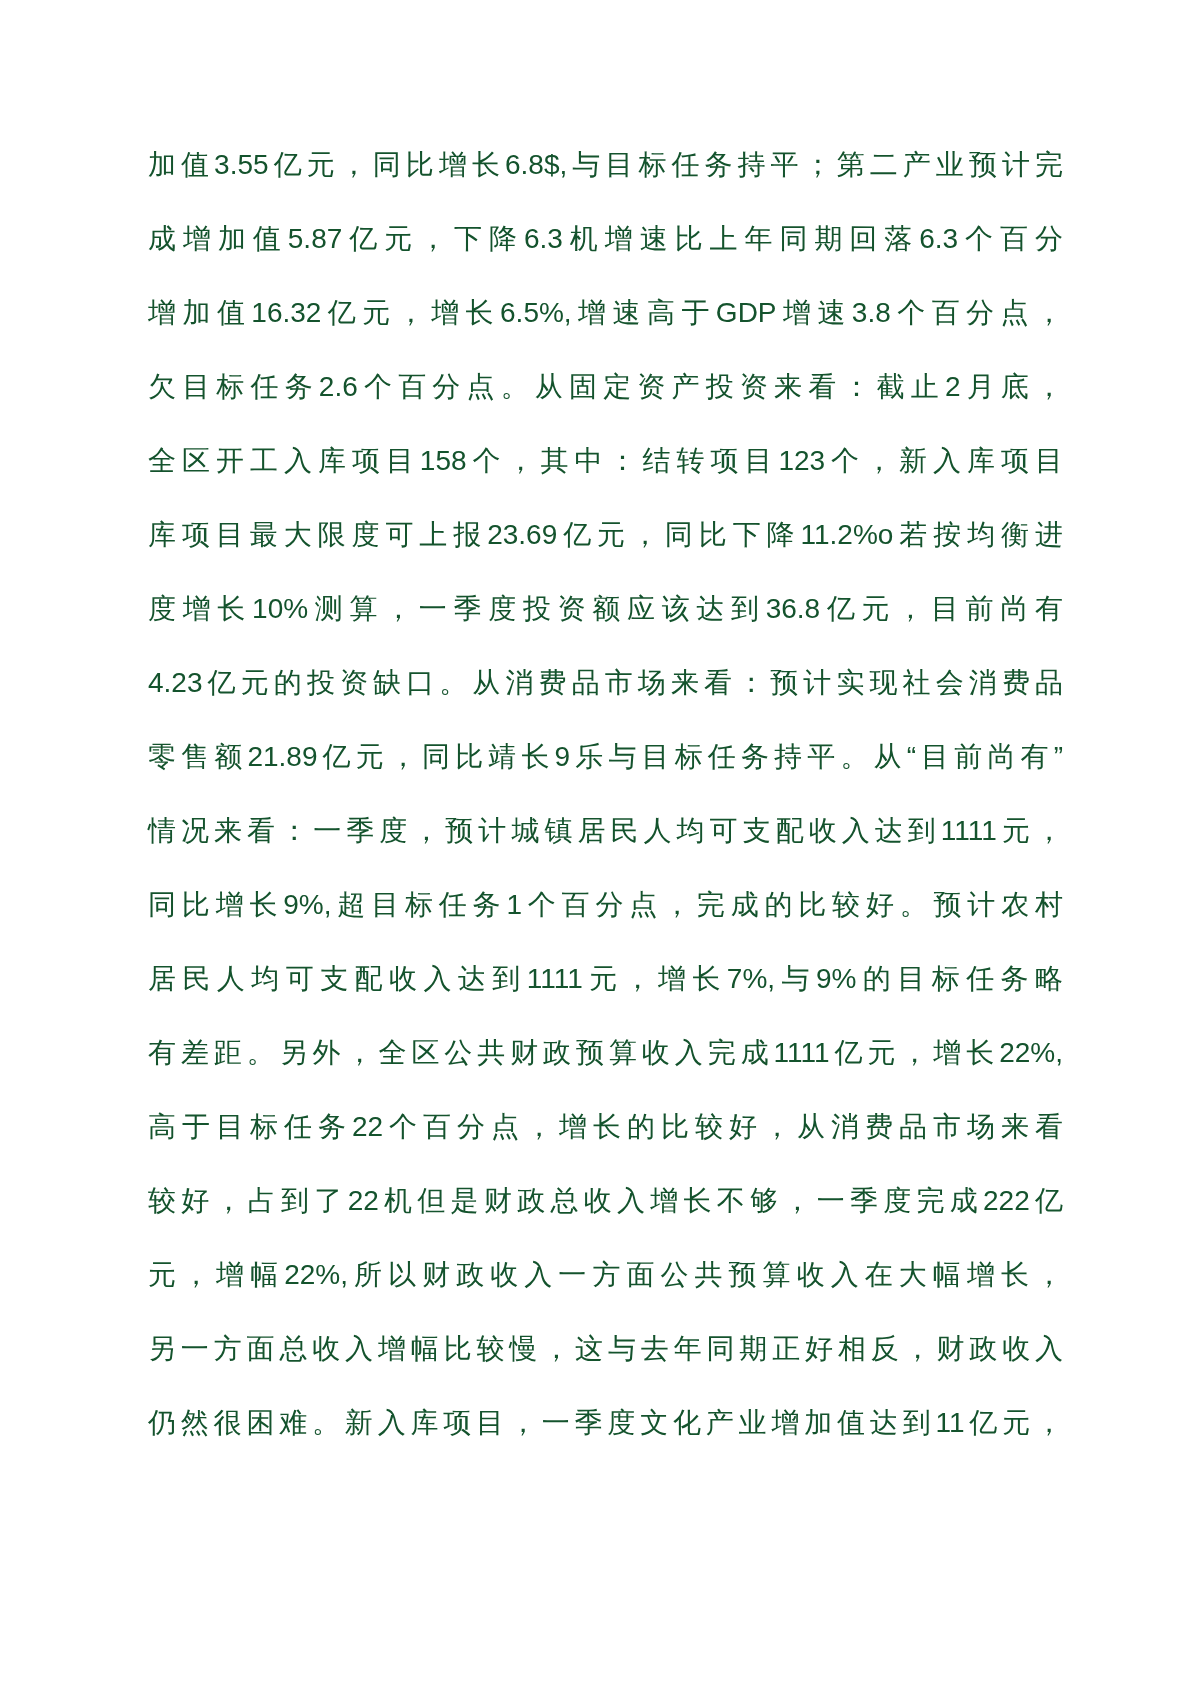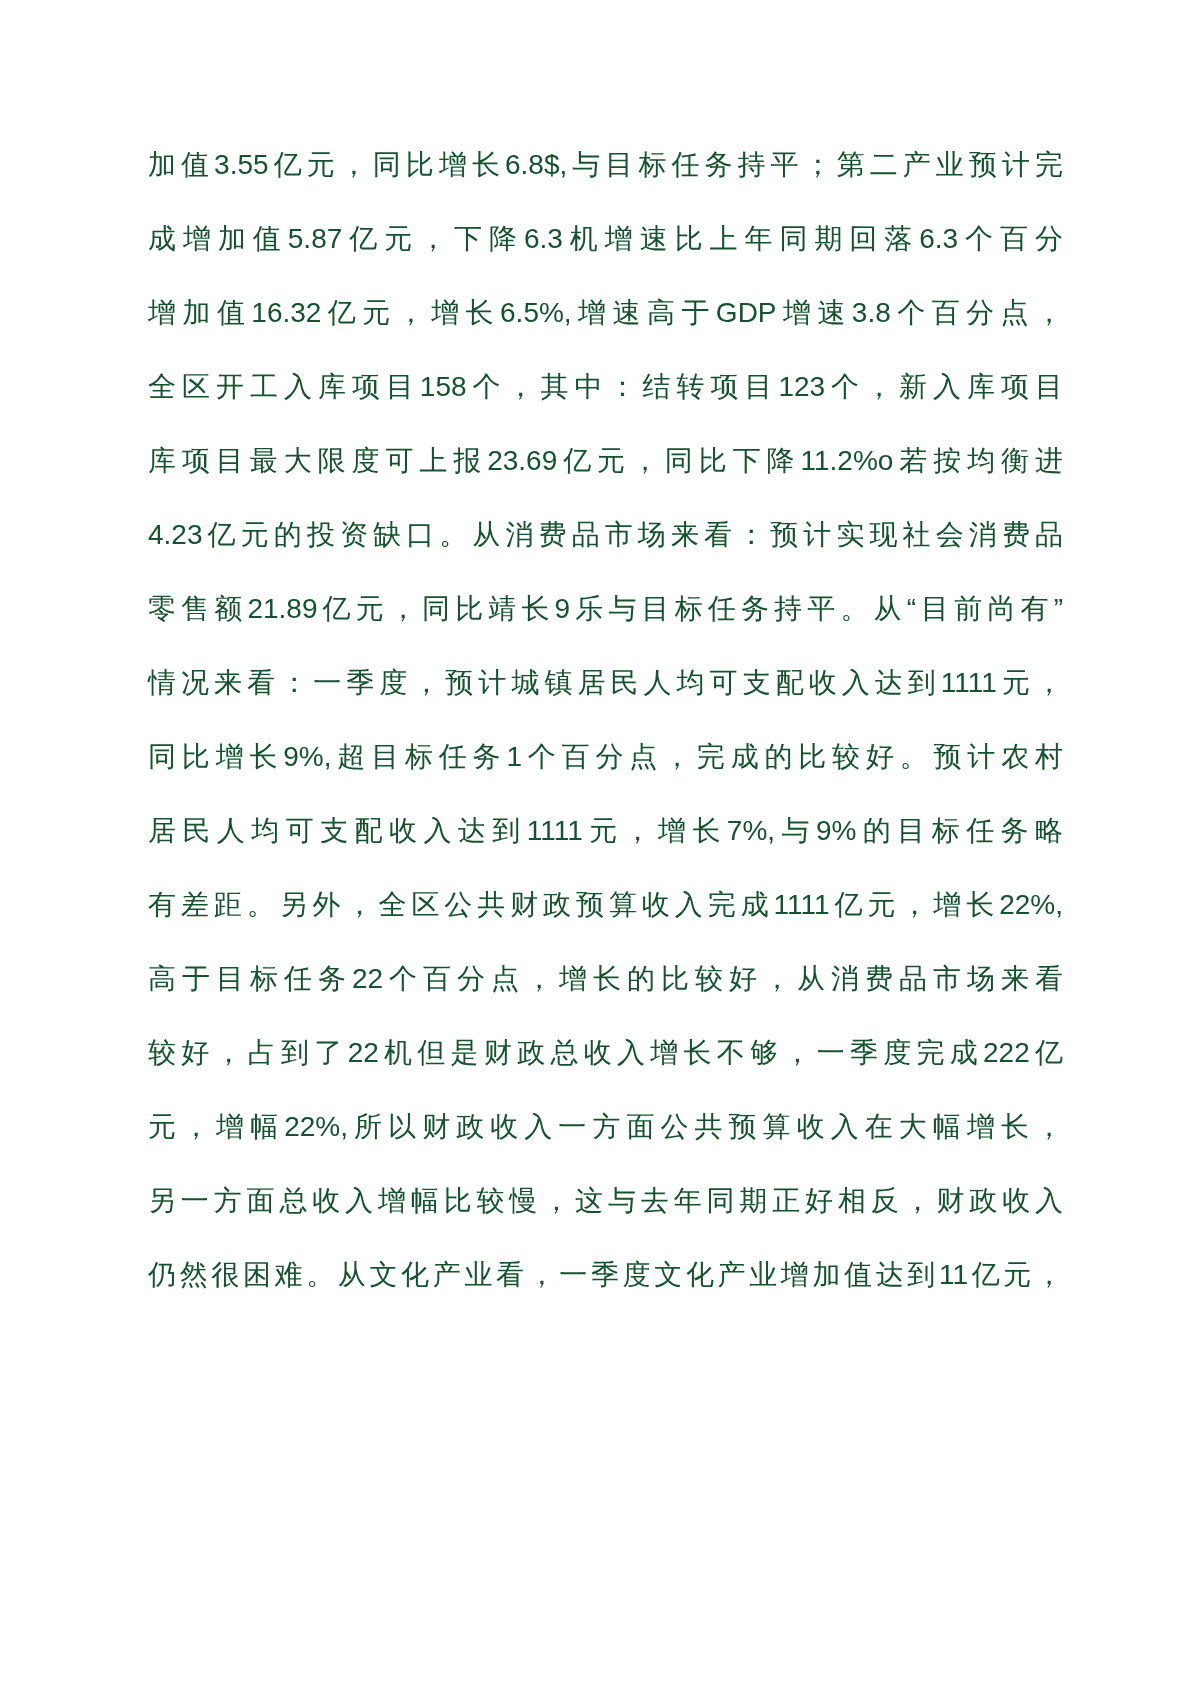--- a/index.html
+++ b/index.html
@@ -34,27 +34,29 @@
   }
 </style>
 </head>
 <body>
 
 <div class="page">
   <div class="text-block">
     <div class="line">加值3.55亿元，同比增长6.8$,与目标任务持平；第二产业预计完</div>
     <div class="line">成增加值5.87亿元，下降6.3机增速比上年同期回落6.3个百分</div>
     <div class="line">增加值16.32亿元，增长6.5%,增速高于GDP增速3.8个百分点，</div>
+    <div class="line">欠目标任务2.6个百分点。从固定资产投资来看：截止2月底，</div>
     <div class="line">全区开工入库项目158个，其中：结转项目123个，新入库项目</div>
     <div class="line">库项目最大限度可上报23.69亿元，同比下降11.2%o若按均衡进</div>
+    <div class="line">度增长10%测算，一季度投资额应该达到36.8亿元，目前尚有</div>
     <div class="line">4.23亿元的投资缺口。从消费品市场来看：预计实现社会消费品</div>
     <div class="line">零售额21.89亿元，同比靖长9乐与目标任务持平。从“目前尚有”</div>
     <div class="line">情况来看：一季度，预计城镇居民人均可支配收入达到1111元，</div>
     <div class="line">同比增长9%,超目标任务1个百分点，完成的比较好。预计农村</div>
     <div class="line">居民人均可支配收入达到1111元，增长7%,与9%的目标任务略</div>
     <div class="line">有差距。另外，全区公共财政预算收入完成1111亿元，增长22%,</div>
     <div class="line">高于目标任务22个百分点，增长的比较好，从消费品市场来看</div>
     <div class="line">较好，占到了22机但是财政总收入增长不够，一季度完成222亿</div>
     <div class="line">元，增幅22%,所以财政收入一方面公共预算收入在大幅增长，</div>
     <div class="line">另一方面总收入增幅比较慢，这与去年同期正好相反，财政收入</div>
-    <div class="line">仍然很困难。从文化产业看，一季度文化产业增加值达到11亿元，</div>
+    <div class="line">仍然很困难。新入库项目，一季度文化产业增加值达到11亿元，</div>
   </div>
 </div>
 
 </body></html>

